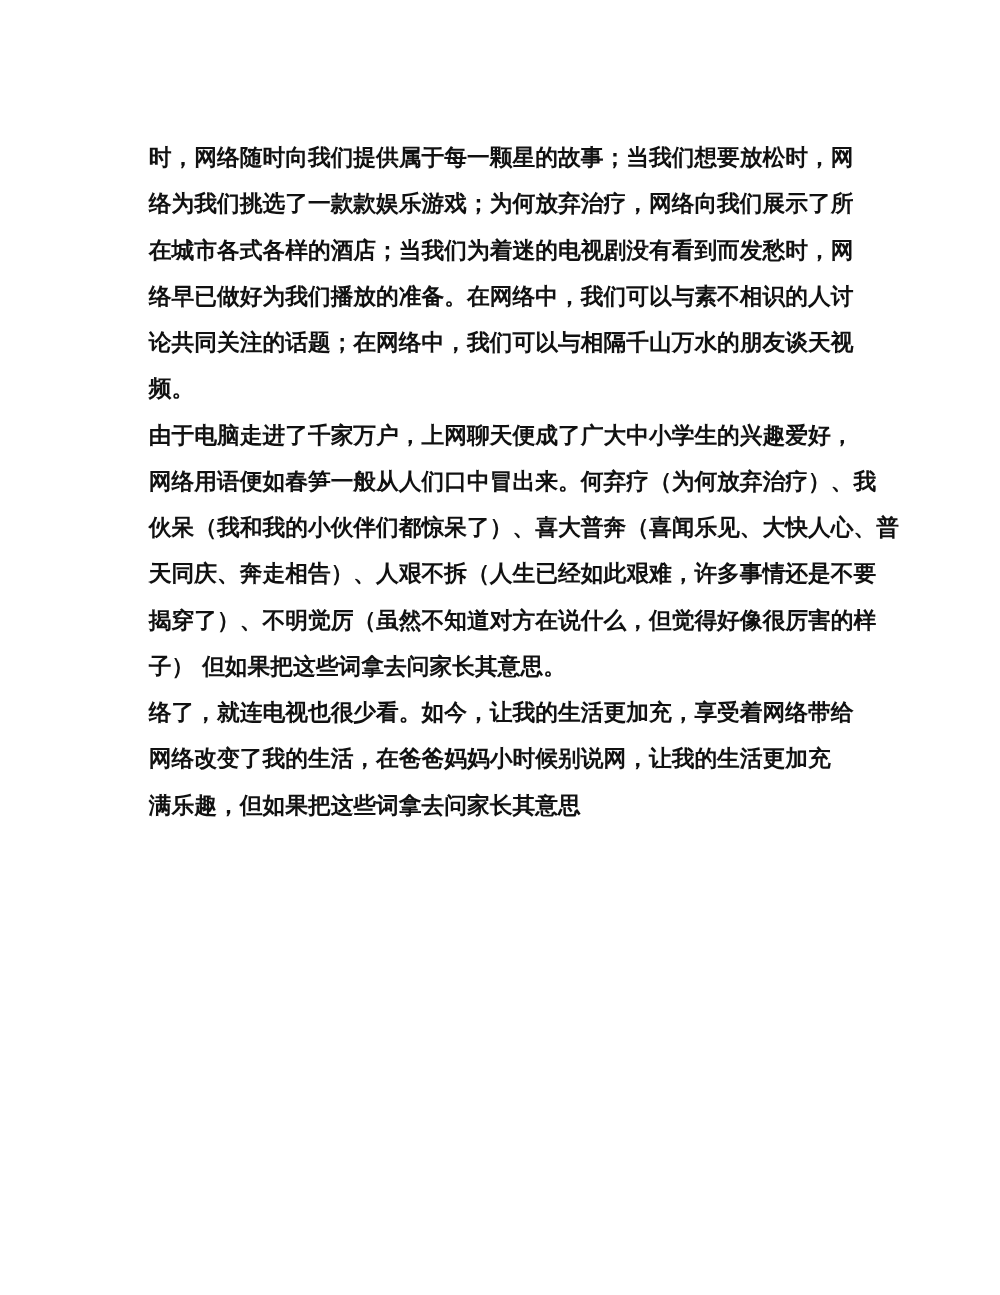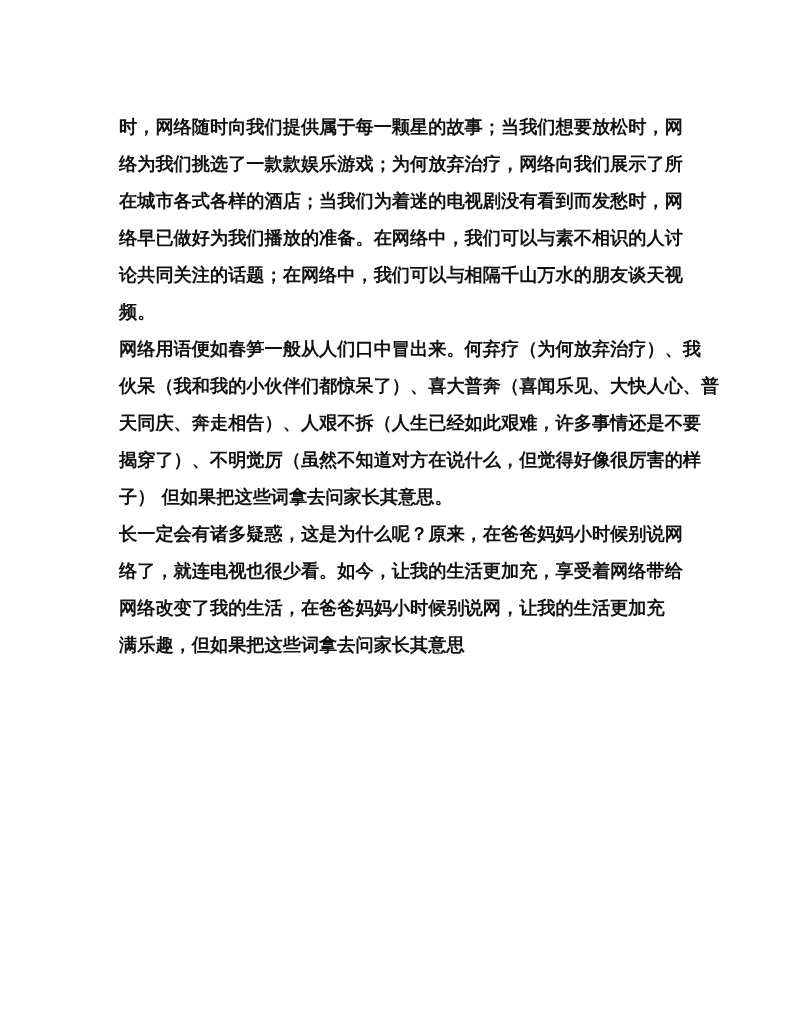--- a/index.html
+++ b/index.html
@@ -34,22 +34,22 @@
 </head>
 <body>
 
 <div class="page">
   <div class="line">时，网络随时向我们提供属于每一颗星的故事；当我们想要放松时，网</div>
   <div class="line">络为我们挑选了一款款娱乐游戏；为何放弃治疗，网络向我们展示了所</div>
   <div class="line">在城市各式各样的酒店；当我们为着迷的电视剧没有看到而发愁时，网</div>
   <div class="line">络早已做好为我们播放的准备。在网络中，我们可以与素不相识的人讨</div>
   <div class="line">论共同关注的话题；在网络中，我们可以与相隔千山万水的朋友谈天视</div>
   <div class="line">频。</div>
+  <div class="line">由于电脑走进了千家万户，上网聊天便成了广大中小学生的兴趣爱好，</div>
   <div class="line">网络用语便如春笋一般从人们口中冒出来。何弃疗（为何放弃治疗）、我</div>
   <div class="line">伙呆（我和我的小伙伴们都惊呆了）、喜大普奔（喜闻乐见、大快人心、普</div>
   <div class="line">天同庆、奔走相告）、人艰不拆（人生已经如此艰难，许多事情还是不要</div>
   <div class="line">揭穿了）、不明觉厉（虽然不知道对方在说什么，但觉得好像很厉害的样</div>
   <div class="line">子） 但如果把这些词拿去问家长其意思。</div>
-  <div class="line">长一定会有诸多疑惑，这是为什么呢？原来，在爸爸妈妈小时候别说网</div>
   <div class="line">络了，就连电视也很少看。如今，让我的生活更加充，享受着网络带给</div>
   <div class="line">网络改变了我的生活，在爸爸妈妈小时候别说网，让我的生活更加充</div>
   <div class="line">满乐趣，但如果把这些词拿去问家长其意思</div>
 </div>
 
 </body></html>

